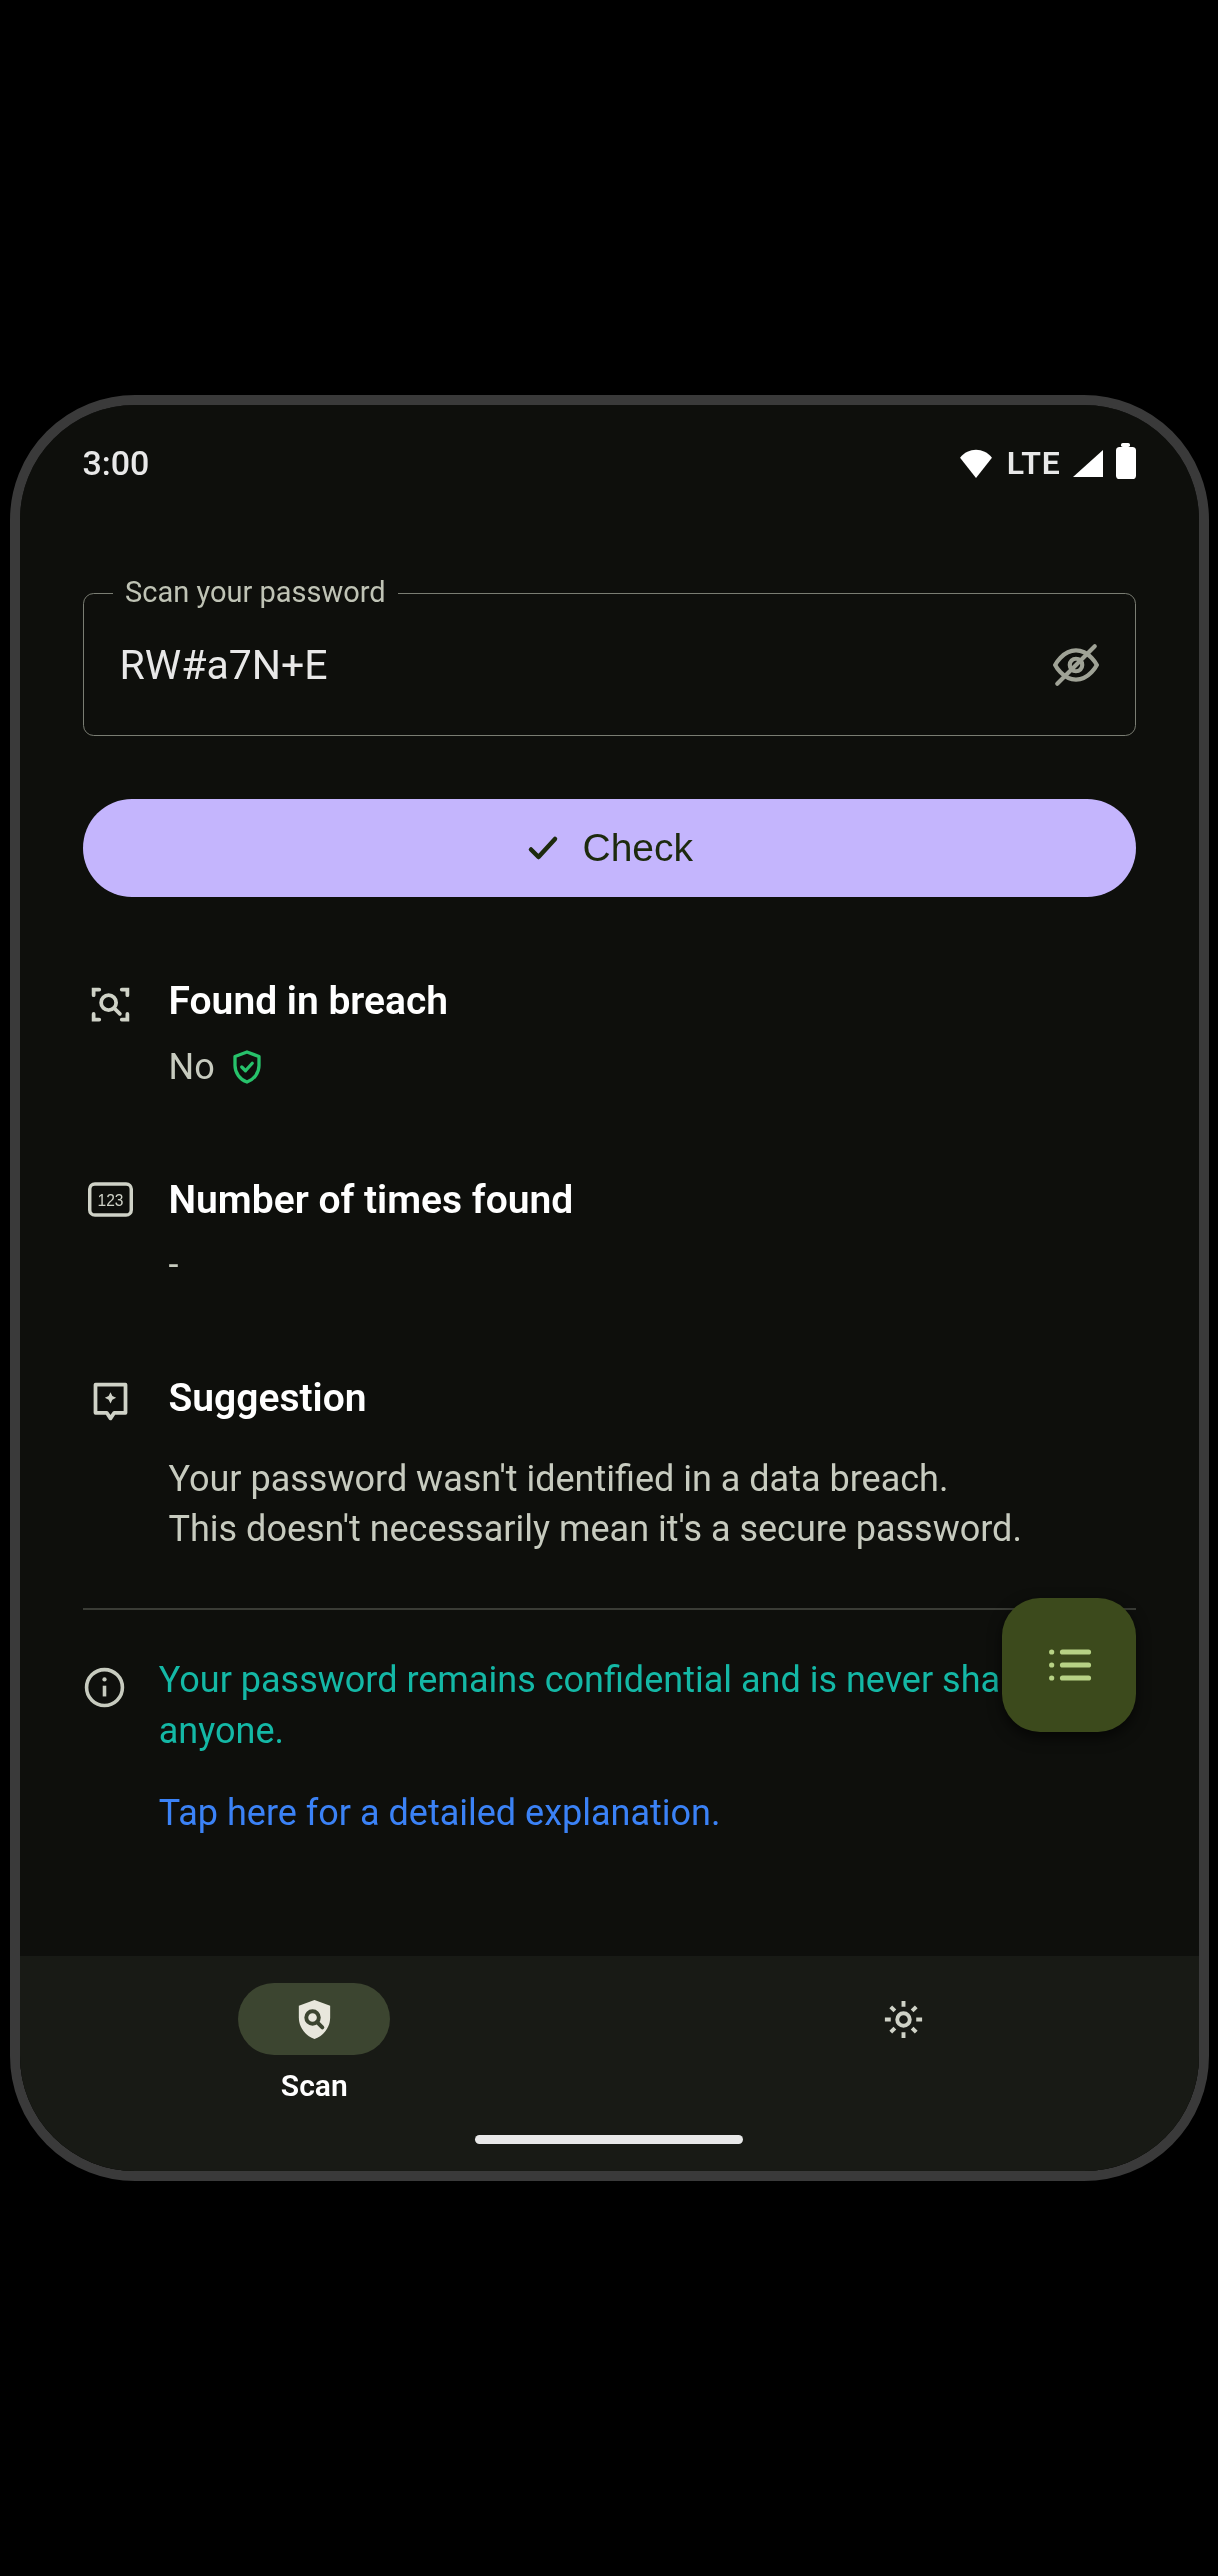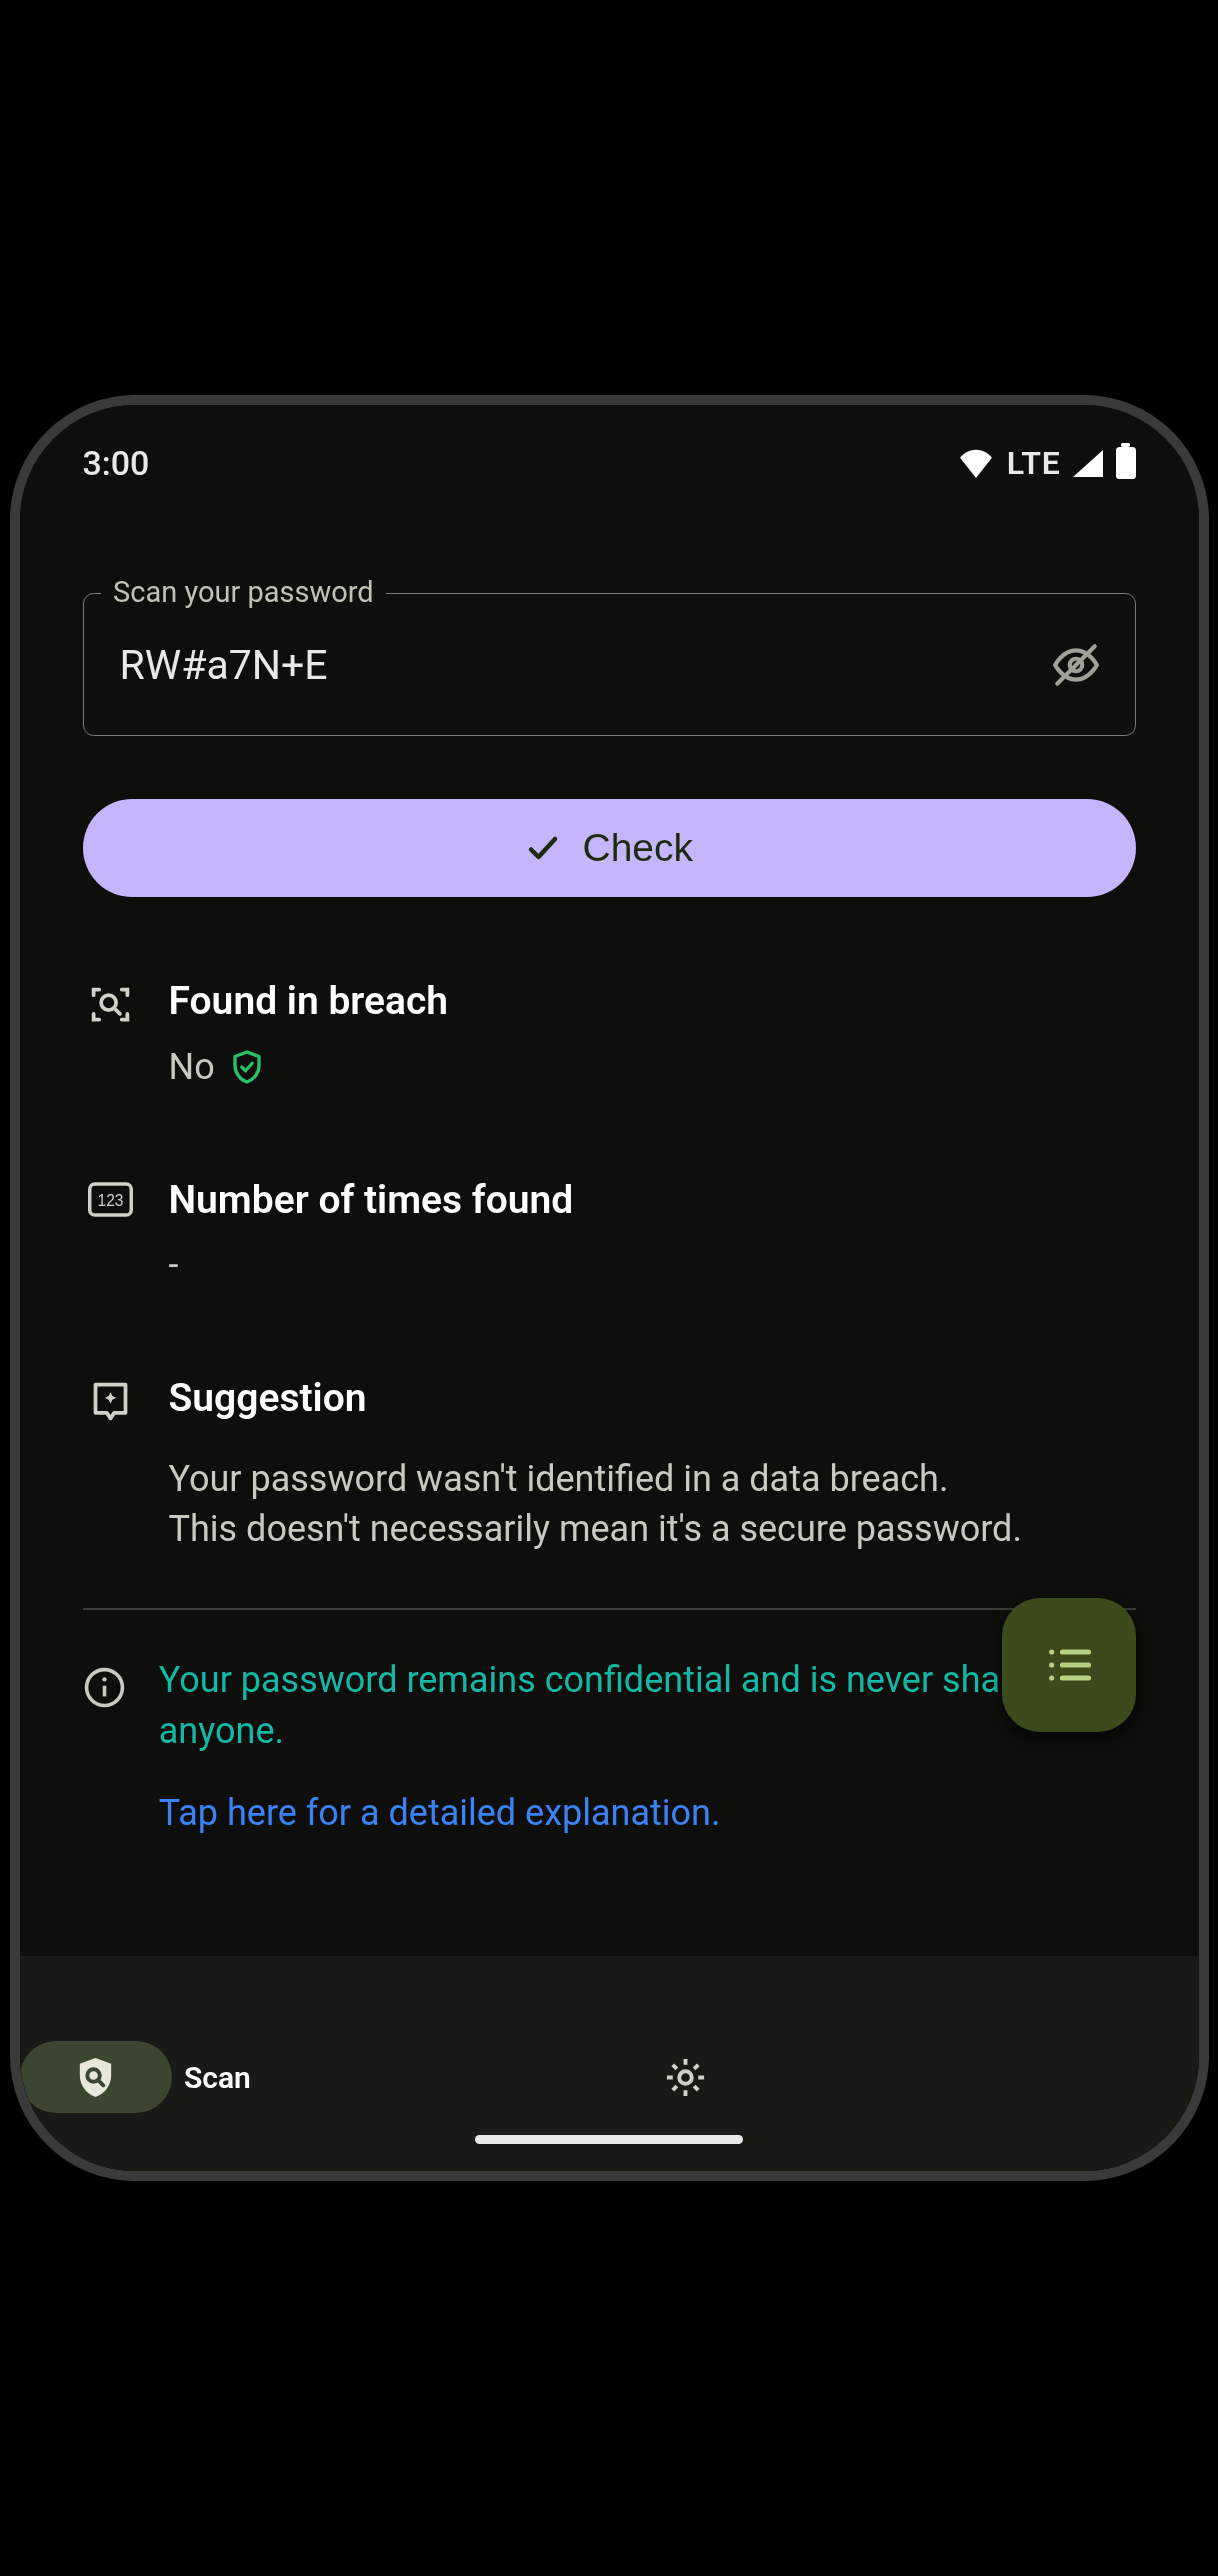--- a/index.html
+++ b/index.html
@@ -75,21 +75,21 @@
   .field-wrap { position:relative; margin-top:36px; }
   .field-outline {
     border:1.8px solid #7a7d73;
     border-radius:10.7px;
     height:143px;
     display:flex; align-items:center;
     padding: 0 27px 0 36px;
     background:transparent;
   }
   .field-label {
-    position:absolute; top:-18px; left:18px;
+    position:absolute; top:-18px; left:30px;
     background:#0e0f0c;
     padding:0 12.5px;
     font-size:29px; color:#bfc3b5;
   }
   .field-input {
     flex:1; background:transparent; border:none; outline:none;
     color:#e8e8e8; font-size:41px; font-weight:400;
     font-family:inherit;
   }
   .eye-btn {
@@ -137,21 +137,21 @@
   }
 
   
   .bottom-nav {
     height:215px;
     background:#181a15;
     display:flex;
     padding-top:27px;
   }
   .nav-item {
-    flex:1; display:flex; flex-direction:row; align-items:center; gap:12.5px;
+    flex:1; display:flex; flex-direction:column; align-items:center; gap:12.5px;
     color:#cfd2c7; cursor:pointer;
   }
   .nav-pill {
     width:152px; height:72px; border-radius:45px;
     display:flex; align-items:center; justify-content:center;
   }
   .nav-item.active .nav-pill { background:#3c4530; }
   .nav-item.active { color:#fff; }
   .nav-label { font-size:30px; font-weight:600; }
 

